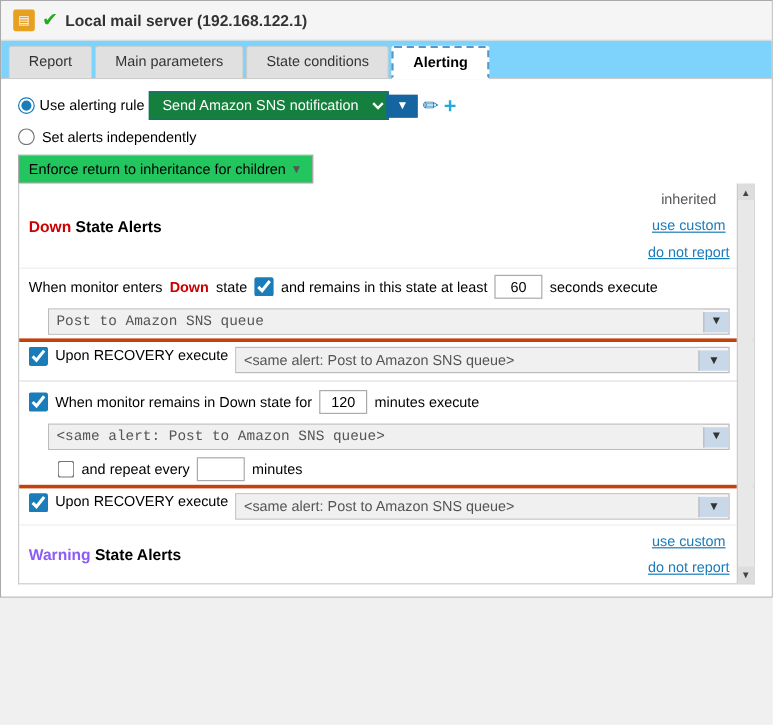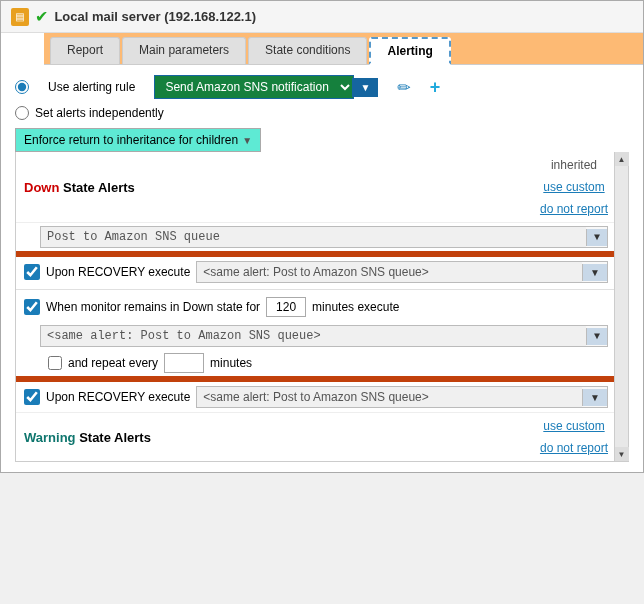--- a/index.html
+++ b/index.html
@@ -44,25 +44,24 @@
     }
 
     .title-text {
       font-size: 13px;
       font-weight: bold;
       color: #333;
     }
 
     .tabs {
       display: flex;
-      background: #fdba74;
+      background: #7dd3fc;
       border-bottom: 1px solid #ccc;
       padding: 0 6px;
       padding-top: 4px;
-      margin-left: 43px;
     }
 
     .tab {
       padding: 5px 16px;
       border: 1px solid #ccc;
       border-bottom: none;
       background: #e0e0e0;
       cursor: pointer;
       font-size: 12px;
       color: #333;
@@ -107,40 +106,40 @@
 
     .link-text {
       color: #1a7cb8;
       text-decoration: underline;
       cursor: pointer;
     }
 
     .rule-select-row {
       display: flex;
       align-items: center;
-      gap: 19px;
+      gap: 4px;
     }
 
     .rule-dropdown {
       display: flex;
       align-items: center;
     }
 
     .icon-btn {
       cursor: pointer;
       font-size: 16px;
       color: #1a7cb8;
     }
 
     .enforce-btn {
       display: flex;
       align-items: center;
       gap: 4px;
       border: 1px solid #aaa;
-      background: #5eead4;
+      background: #22c55e;
       padding: 4px 8px;
       cursor: pointer;
       font-size: 12px;
       margin-top: 8px;
       width: fit-content;
     }
 
     .enforce-btn .arrow {
       font-size: 10px;
       color: #555;
@@ -248,24 +247,24 @@
       background: #c8d8e8;
       border-left: 1px solid #bbb;
       padding: 3px 7px;
       font-size: 10px;
       color: #333;
       cursor: pointer;
     }
 
     .recovery-row {
       display: flex;
-      align-items: center;
+      align-items: flex-start;
       gap: 6px;
       padding: 4px 8px;
-      border-top: 6px solid #c2410c;
+      border-top: 3px solid #c2410c;
     }
 
     .recovery-label {
       font-size: 12px;
     }
 
     .repeat-row {
       display: flex;
       align-items: center;
       gap: 6px;
@@ -376,20 +375,29 @@
           <span> </span>
           <span>State Alerts</span>
         </div>
         <div class="section-actions">
           <span class="inherited-label">inherited</span>
           <span class="action-link">use custom</span>
           <span class="action-link">do not report</span>
         </div>
       </div>
 
+      <div class="panel-row" style="padding-right:20px;">
+        <span>When monitor enters</span>
+        <span style="font-weight:bold;color:#cc0000;">Down</span>
+        <span>state</span>
+        <input type="checkbox" checked="" class="checkbox-input" style="width: 16px; height: 16px;">
+        <span>and remains in this state at least</span>
+        <input type="text" class="small-input" value="60" style="">
+        <span>seconds execute</span>
+      </div>
 
       <div class="dropdown-row" style="padding-right:20px;">
         <div class="full-dropdown">
           <span class="full-dropdown-text">Post to Amazon SNS queue</span>
           <span class="full-dropdown-arrow">▼</span>
         </div>
       </div>
 
       <div class="recovery-row" style="padding-right:20px;">
         <input type="checkbox" checked="" class="checkbox-input" style="width: 16px; height: 16px;">
@@ -427,21 +435,21 @@
         <input type="checkbox" checked="" class="checkbox-input" style="width: 16px; height: 16px;">
         <span class="recovery-label">Upon RECOVERY execute</span>
         <div class="full-dropdown" style="flex:1;">
           <span class="full-dropdown-text">&lt;same alert: Post to Amazon SNS queue&gt;</span>
           <span class="full-dropdown-arrow">▼</span>
         </div>
       </div>
 
       <div class="warning-section-header" style="padding-right:20px; border-top: 1px solid #eee;">
         <div class="section-title">
-          <span style="color:#0f766e;">Warning</span>
+          <span style="color:#8b5cf6;">Warning</span>
           <span>State Alerts</span>
         </div>
         <div class="section-actions">
           <span class="action-link">use custom</span>
           <span class="action-link">do not report</span>
         </div>
       </div>
 
     </div>
   </div>

